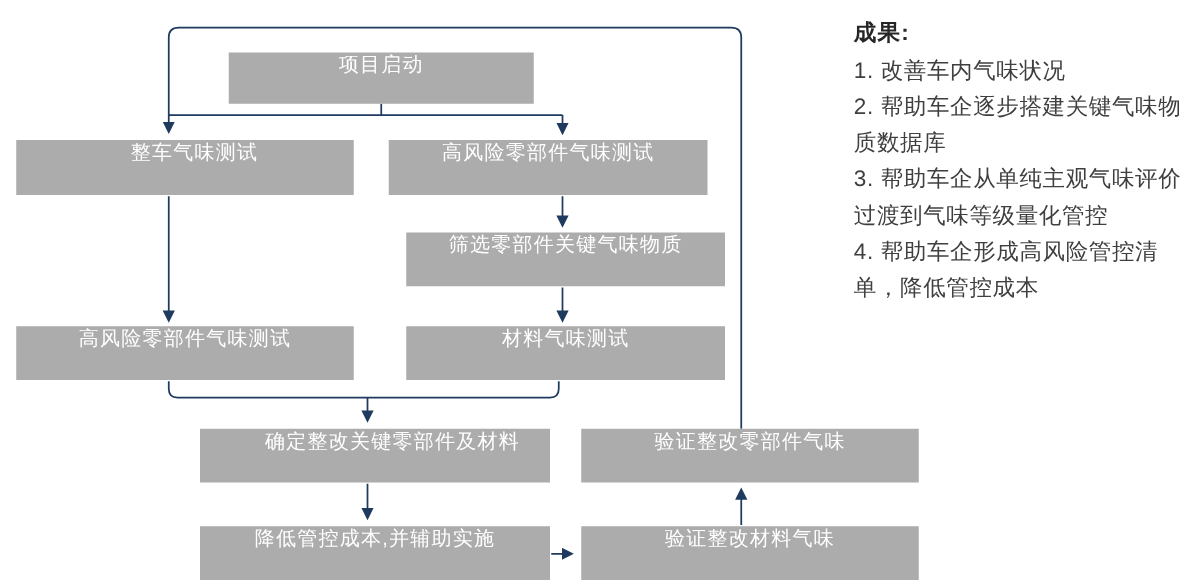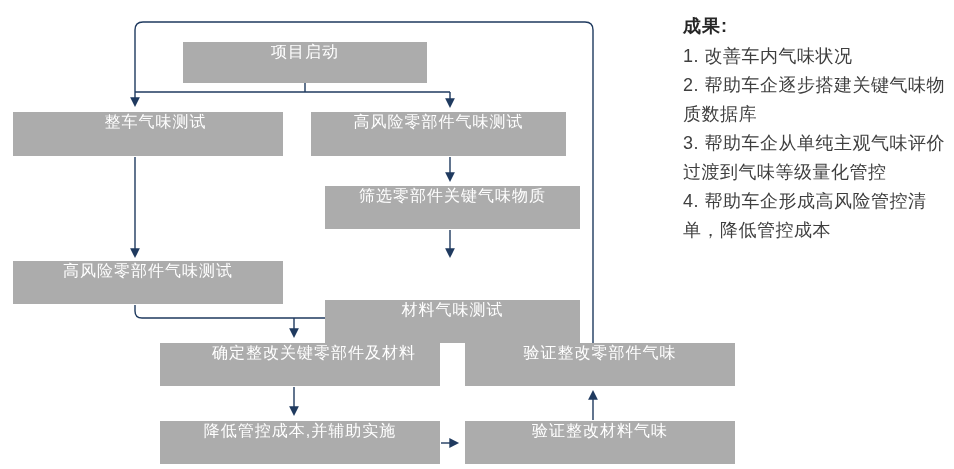--- a/index.html
+++ b/index.html
@@ -113,21 +113,21 @@
   </div>
 
   <div class="node" style="left:325px; top:186px; width:255px; height:43px;">
     <span>筛选零部件关键气味物质</span>
   </div>
 
   <div class="node" style="left:13px; top:261px; width:270px; height:43px;">
     <span>高风险零部件气味测试</span>
   </div>
 
-  <div class="node" style="left:325px; top:261px; width:255px; height:43px;margin-top:39px;">
+  <div class="node" style="left:325px; top:261px; width:255px; height:43px;">
     <span>材料气味测试</span>
   </div>
 
   <div class="node" style="left:160px; top:343px; width:280px; height:43px;padding-left:28px;">
     <span>确定整改关键零部件及材料</span>
   </div>
 
   <div class="node" style="left:465px; top:343px; width:270px; height:43px;">
     <span>验证整改零部件气味</span>
   </div>

